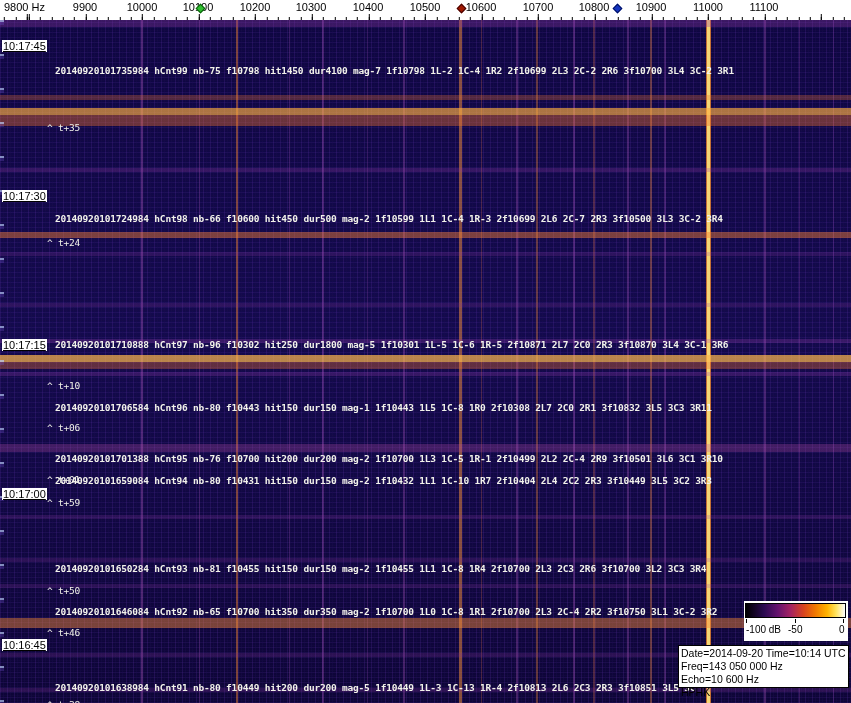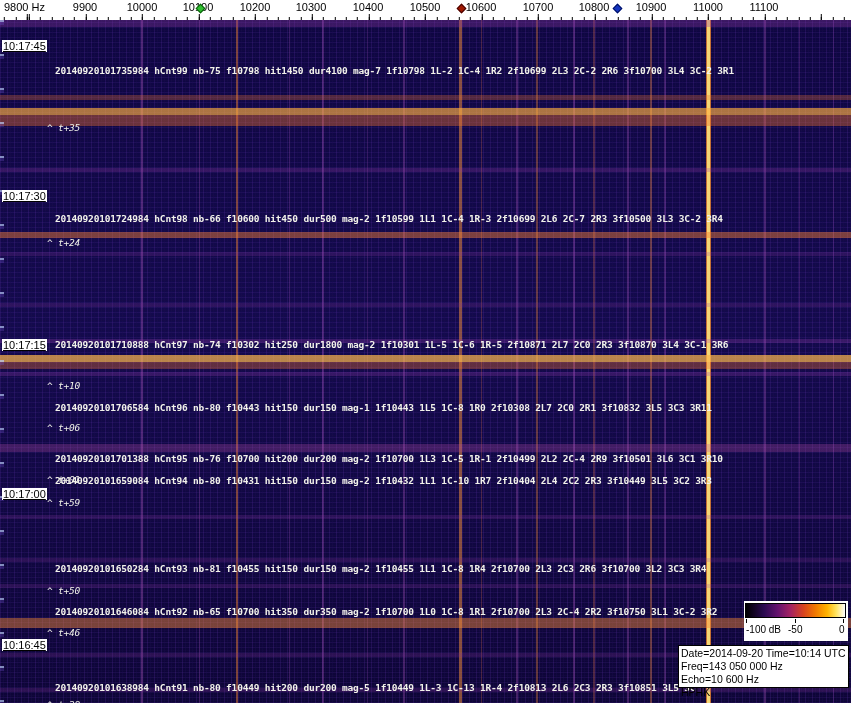--- a/index.html
+++ b/index.html
@@ -95,21 +95,21 @@
   .time-label {
     position:absolute; left:2px; background:#ffffff; color:#000;
     font-size:11px; line-height:12px; padding:0 1px; white-space:nowrap;text-decoration:underline;
   }
   .event, .tmark {
     position:absolute; color:#f2f2ea; white-space:pre;
     font-family:"DejaVu Sans Mono", monospace; font-size:9.5px; line-height:11px;
     letter-spacing:-0.2px;
   }
   .event { left:55px;font-weight:bold; }
-  .tmark { left:47px;font-style:italic; }
+  .tmark { left:47px; }
 
   
   .colorbar { position:absolute; left:744px; top:581px; width:104px; height:40px; background:#ffffff; }
   .colorbar-grad {
     position:absolute; left:1px; top:2px; width:99px; height:13px;
     border:1px solid #000; box-sizing:content-box;
     background:linear-gradient(90deg,#000000 0%,#2a0a50 18%,#64126e 32%,#a42262 45%,#d8431f 58%,#f07800 70%,#ffb300 82%,#ffe45e 91%,#ffffff 100%);
   }
   .cb-tick { position:absolute; top:18px; width:1px; height:4px; background:#000; }
   .cb-label { position:absolute; top:23px; font-size:10px; color:#000; white-space:nowrap; }
@@ -162,21 +162,21 @@
     <div class="tmark" style="top:360px">^ t+10</div>
     <div class="tmark" style="top:402px">^ t+06</div>
     <div class="tmark" style="top:454px">^ t+01</div>
     <div class="tmark" style="top:477px">^ t+59</div>
     <div class="tmark" style="top:565px">^ t+50</div>
     <div class="tmark" style="top:607px">^ t+46</div>
     <div class="tmark" style="top:679px">^ t+38</div>
 
     <div class="event" style="top:45px">20140920101735984 hCnt99 nb-75 f10798 hit1450 dur4100 mag-7 1f10798 1L-2 1C-4 1R2 2f10699 2L3 2C-2 2R6 3f10700 3L4 3C-2 3R1</div>
     <div class="event" style="top:193px">20140920101724984 hCnt98 nb-66 f10600 hit450 dur500 mag-2 1f10599 1L1 1C-4 1R-3 2f10699 2L6 2C-7 2R3 3f10500 3L3 3C-2 3R4</div>
-    <div class="event" style="top:319px">20140920101710888 hCnt97 nb-74 f10302 hit250 dur1800 mag-2 1f10301 1L-5 1C-6 1R-5 2f10871 2L7 2C0 2R3 3f10870 3L4 3C-1 3R6</div>
+    <div class="event" style="top:319px">20140920101710888 hCnt97 nb-96 f10302 hit250 dur1800 mag-5 1f10301 1L-5 1C-6 1R-5 2f10871 2L7 2C0 2R3 3f10870 3L4 3C-1 3R6</div>
     <div class="event" style="top:382px">20140920101706584 hCnt96 nb-80 f10443 hit150 dur150 mag-1 1f10443 1L5 1C-8 1R0 2f10308 2L7 2C0 2R1 3f10832 3L5 3C3 3R11</div>
     <div class="event" style="top:433px">20140920101701388 hCnt95 nb-76 f10700 hit200 dur200 mag-2 1f10700 1L3 1C-5 1R-1 2f10499 2L2 2C-4 2R9 3f10501 3L6 3C1 3R10</div>
     <div class="event" style="top:455px">20140920101659084 hCnt94 nb-80 f10431 hit150 dur150 mag-2 1f10432 1L1 1C-10 1R7 2f10404 2L4 2C2 2R3 3f10449 3L5 3C2 3R3</div>
     <div class="event" style="top:543px">20140920101650284 hCnt93 nb-81 f10455 hit150 dur150 mag-2 1f10455 1L1 1C-8 1R4 2f10700 2L3 2C3 2R6 3f10700 3L2 3C3 3R4</div>
     <div class="event" style="top:586px">20140920101646084 hCnt92 nb-65 f10700 hit350 dur350 mag-2 1f10700 1L0 1C-8 1R1 2f10700 2L3 2C-4 2R2 3f10750 3L1 3C-2 3R2</div>
     <div class="event" style="top:662px">20140920101638984 hCnt91 nb-80 f10449 hit200 dur200 mag-5 1f10449 1L-3 1C-13 1R-4 2f10813 2L6 2C3 2R3 3f10851 3L5 3C</div>
 
     <div class="colorbar">
       <div class="colorbar-grad"></div>
       <div class="cb-tick" style="left:2px"></div>

